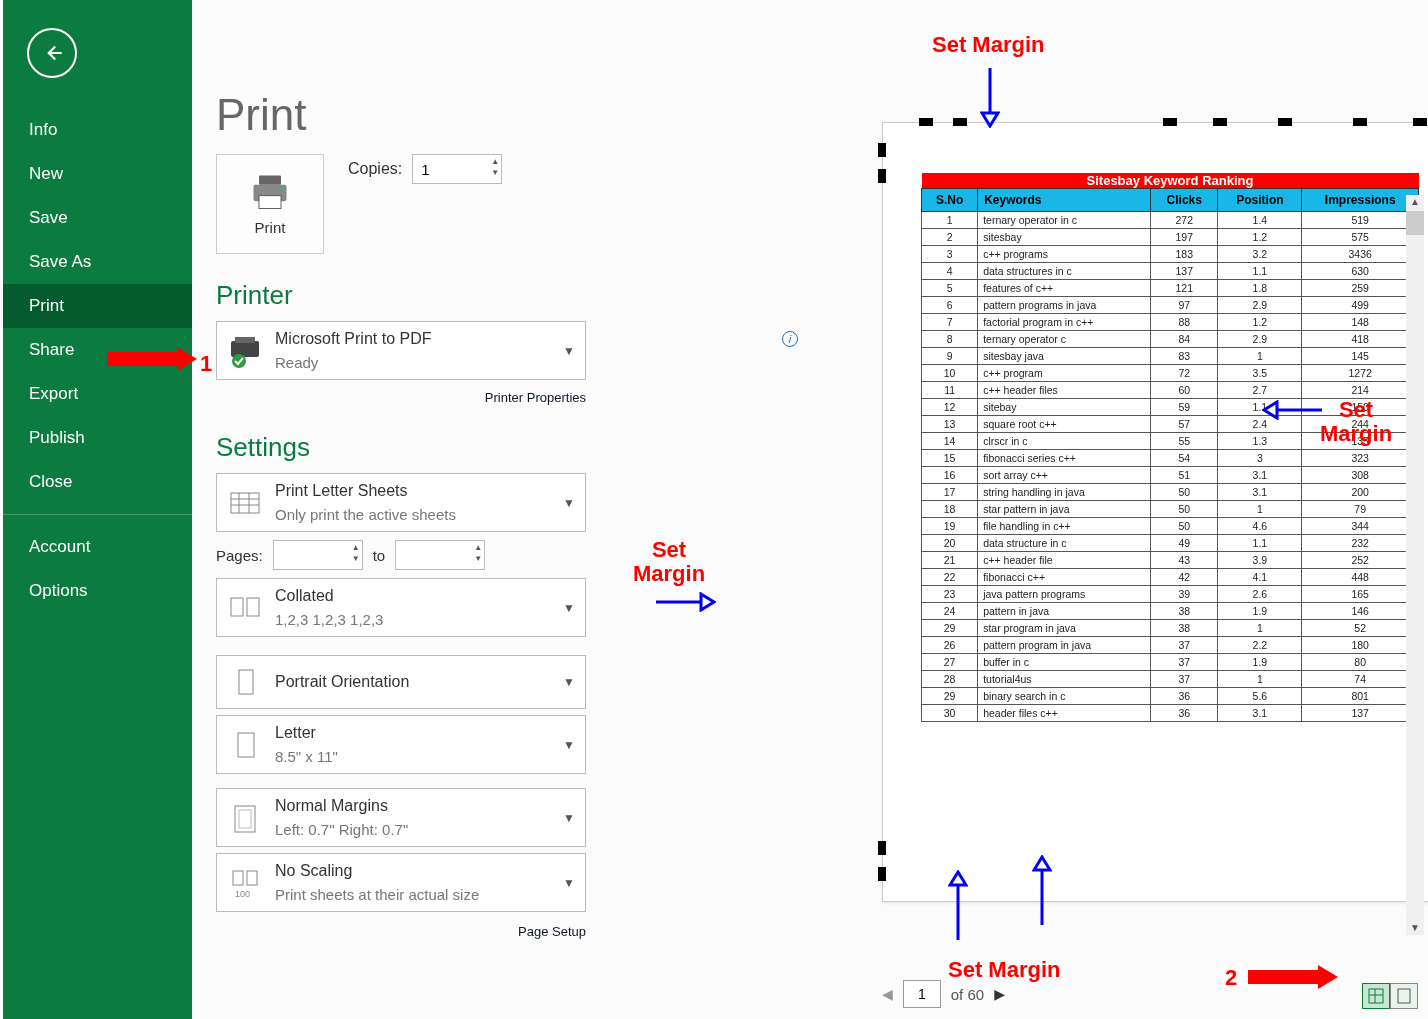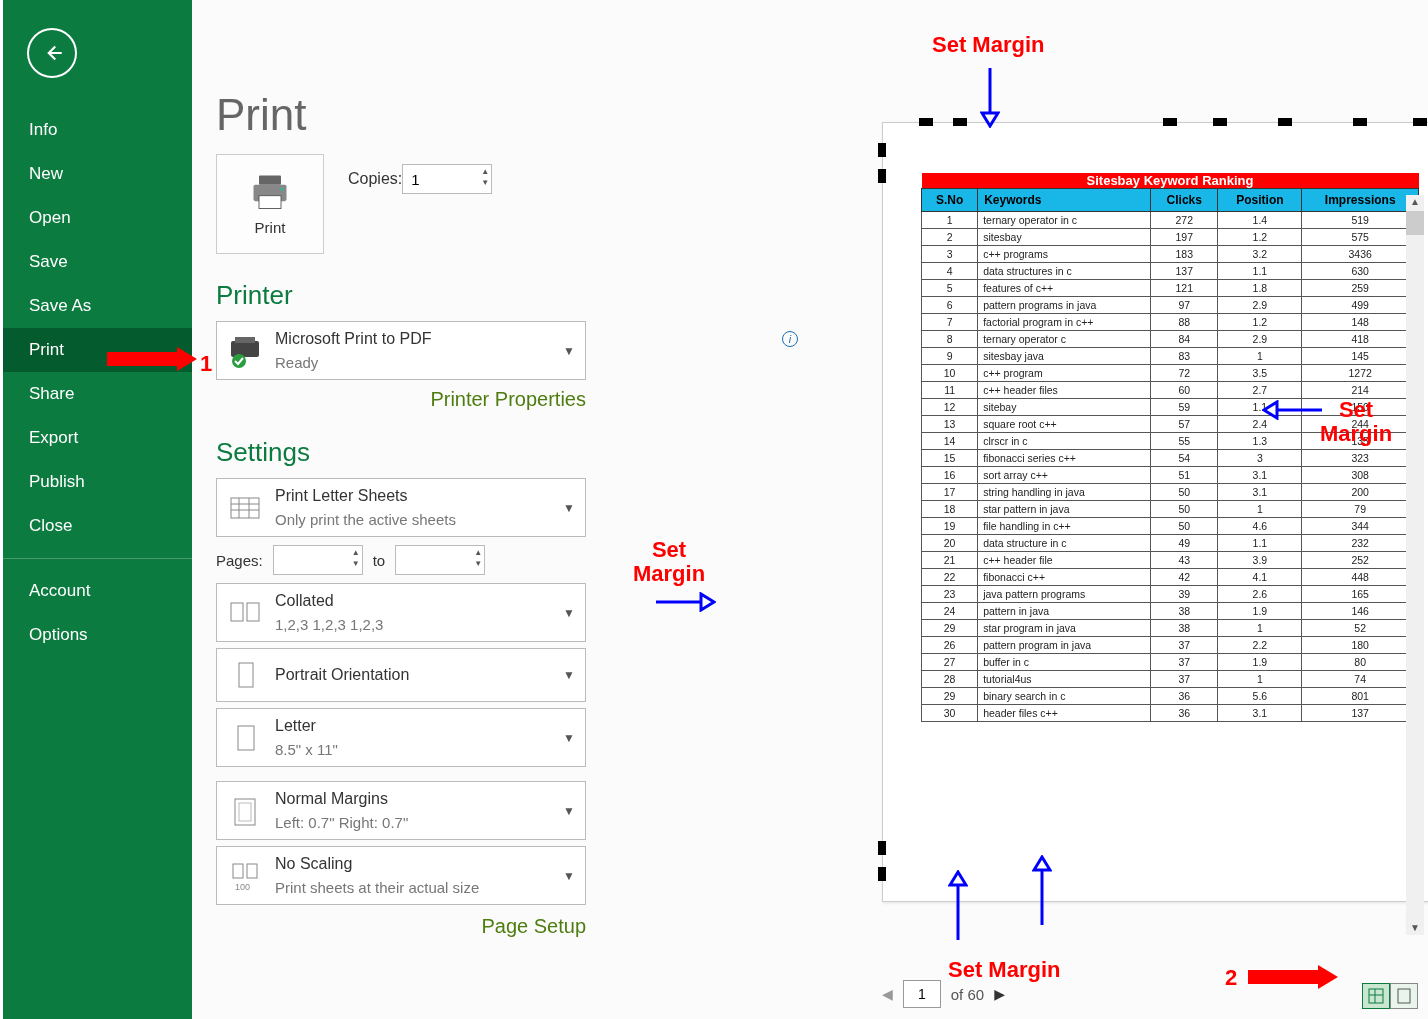--- a/index.html
+++ b/index.html
@@ -23,39 +23,39 @@
 .content { position: absolute; left: 192px; top: 0; right: 0; bottom: 0; background: #fbfbfb; }
 
 
 .print-title { font-size: 44px; font-weight: 300; color: #666; margin: 90px 0 14px 24px; }
 
 
 .print-block { margin-left: 24px; display: flex; align-items: flex-start; gap: 24px; }
 .print-btn { width: 108px; height: 100px; border: 1px solid #ccc; background: #fdfdfd; display: flex; flex-direction: column; align-items: center; justify-content: center; gap: 8px; cursor: pointer; }
 .printer-svg { width: 44px; height: 38px; }
 .print-btn-label { font-size: 15px; color: #333; }
-.copies-row { display: flex; align-items: center; margin-top: 10px; }
+.copies-row { display: flex; align-items: center; gap: 10px; }
 .copies-label { font-size: 16px; color: #333; }
 .spinner { width: 90px; height: 30px; border: 1px solid #bbb; background: #fff; display: flex; align-items: center; padding: 0 8px; position: relative; }
 .spinner input { border: none; width: 55px; font-size: 15px; outline: none; }
 .spin-btns { position: absolute; right: 2px; top: 1px; display: flex; flex-direction: column; }
 .spin-btns span { font-size: 8px; color: #555; line-height: 11px; cursor: pointer; }
 
 
 .section-h { font-size: 26px; font-weight: 300; color: #0c7b40; margin: 26px 0 10px 24px; }
 
 
 .dropdown { width: 370px; margin-left: 24px; border: 1px solid #bbb; background: #fff; display: flex; align-items: center; padding: 8px 10px; gap: 12px; cursor: pointer; position: relative; }
 .dd-icon { width: 36px; height: 36px; flex-shrink: 0; display: flex; align-items: center; justify-content: center; }
 .dd-text { flex: 1; display: flex; flex-direction: column; gap: 6px; }
 .dd-line1 { font-size: 16px; color: #333; }
 .dd-line2 { font-size: 15px; color: #777; }
 .dd-arrow { color: #555; font-size: 12px; }
 .link-right { width: 370px; margin-left: 24px; text-align: right; margin-top: 8px; }
-.link-right a { color: #4d7c0f; font-size: 20px; text-decoration: none; cursor: pointer; }
+.link-right a { color: #0f172a; font-size: 13px; text-decoration: none; cursor: pointer; }
 
 
 .pages-row { margin-left: 24px; margin-top: 8px; display: flex; align-items: center; gap: 10px; font-size: 15px; color: #333; }
 .pages-row .spinner { width: 90px; height: 30px; }
 
 
 .info-i { position: absolute; left: 590px; top: 331px; width: 16px; height: 16px; border: 1px solid #1a6fb4; border-radius: 50%; color: #1a6fb4; font-size: 11px; display: flex; align-items: center; justify-content: center; font-style: italic; }
 
 
 .preview-wrap { position: absolute; left: 690px; top: 122px; width: 586px; height: 800px; }
@@ -109,21 +109,20 @@
 
 <div class="sidebar">
   <div class="back-btn">
     <svg viewBox="0 0 24 24" width="26" height="26" fill="none" stroke="#fff" stroke-width="2">
         <path d="M15 6l-6 6 6 6M9 12h12"></path>
       </svg>
   </div>
   <div id="menu-top">
       <div class="menu-item">Info</div>
       <div class="menu-item">New</div>
-      <div class="menu-item">Open</div>
       <div class="menu-item">Save</div>
       <div class="menu-item">Save As</div>
       <div class="menu-item active">Print</div>
       <div class="menu-item">Share</div>
       <div class="menu-item">Export</div>
       <div class="menu-item">Publish</div>
       <div class="menu-item">Close</div>
     </div>
   <div class="menu-sep"></div>
   <div id="menu-bot">
@@ -222,21 +221,21 @@
           <rect x="18" y="6" width="12" height="18" fill="none" stroke="#888"></rect>
         </svg>
       </div>
     <div class="dd-text">
         <span class="dd-line1">Collated</span>
         <span class="dd-line2">1,2,3    1,2,3    1,2,3</span>
       </div>
     <span class="dd-arrow">▼</span>
   </div>
 
-  <div class="dropdown" style="margin-top:6px">
+  <div class="dropdown" style="margin-top:18px">
     <div class="dd-icon">
         <svg viewBox="0 0 32 32" width="32" height="32">
           <rect x="10" y="4" width="14" height="24" fill="none" stroke="#888"></rect>
         </svg>
       </div>
     <div class="dd-text">
         <span class="dd-line1">Portrait Orientation</span>
       </div>
     <span class="dd-arrow">▼</span>
   </div>

